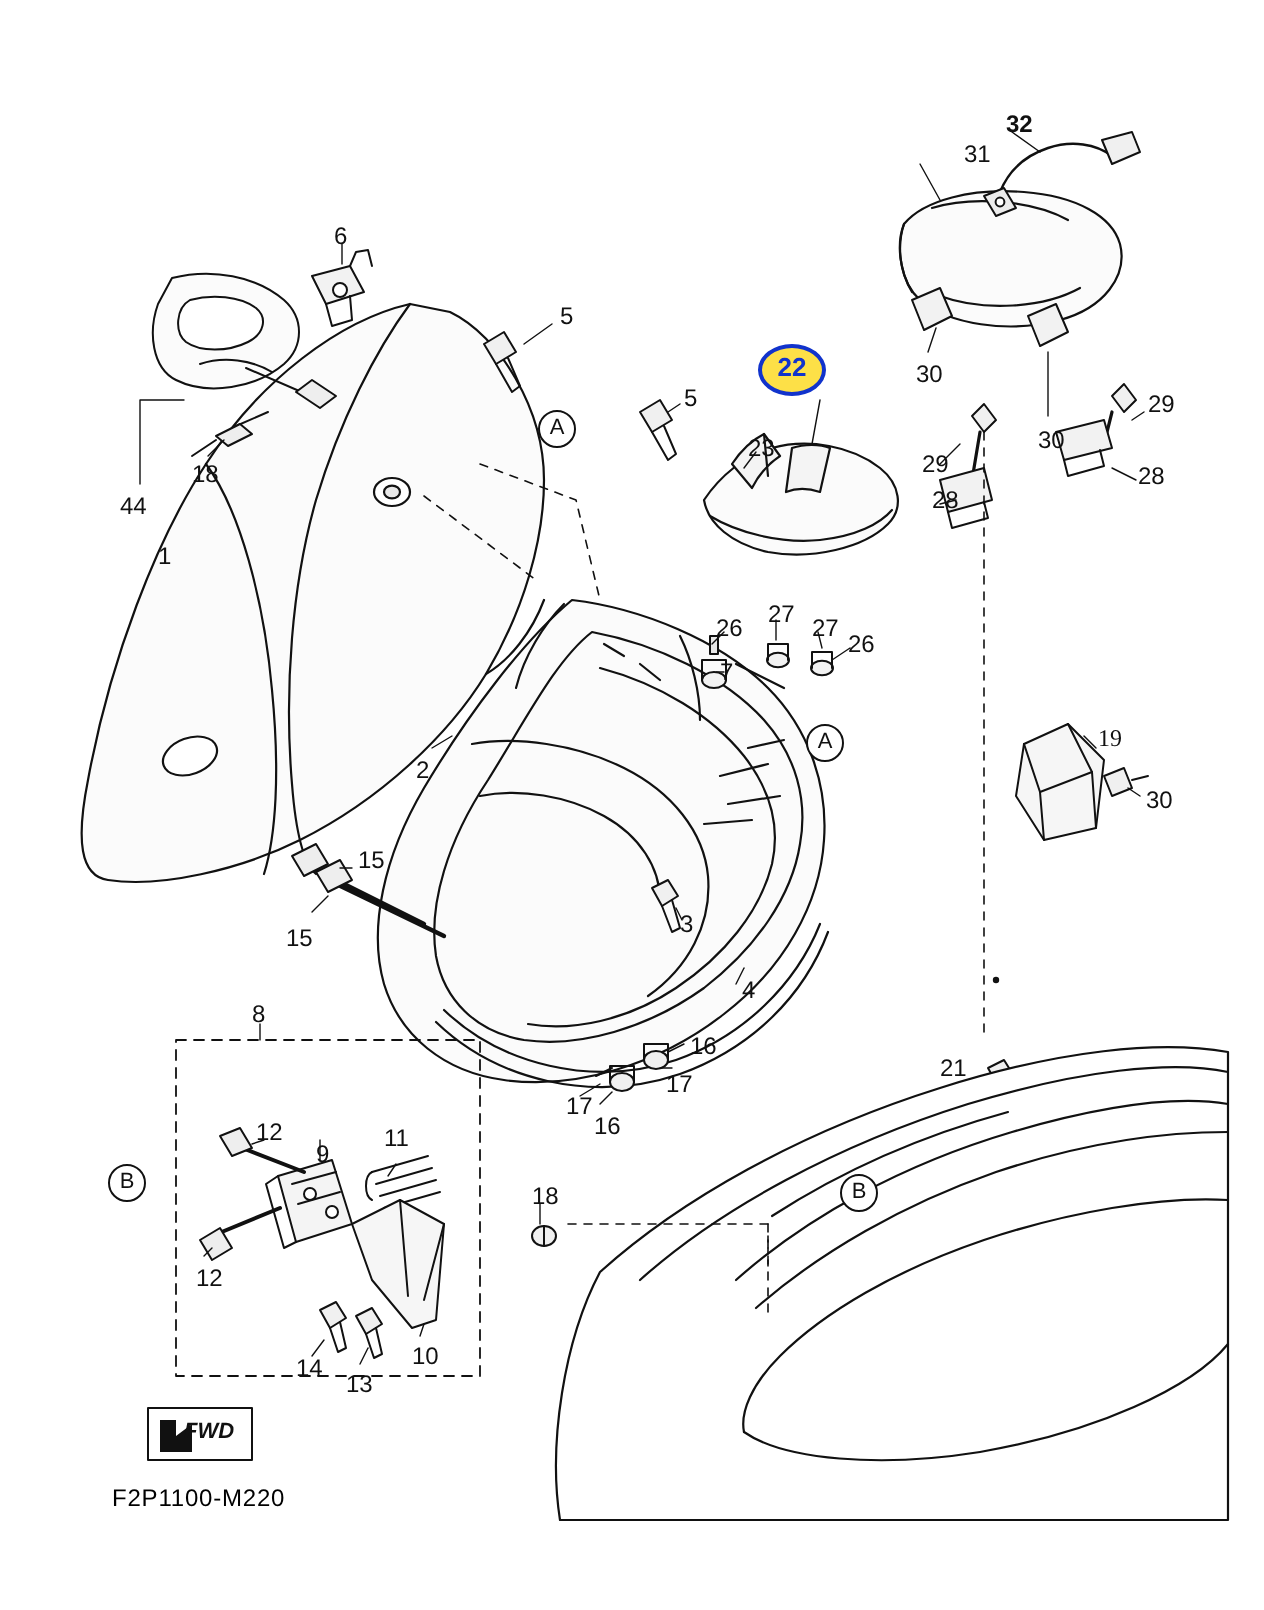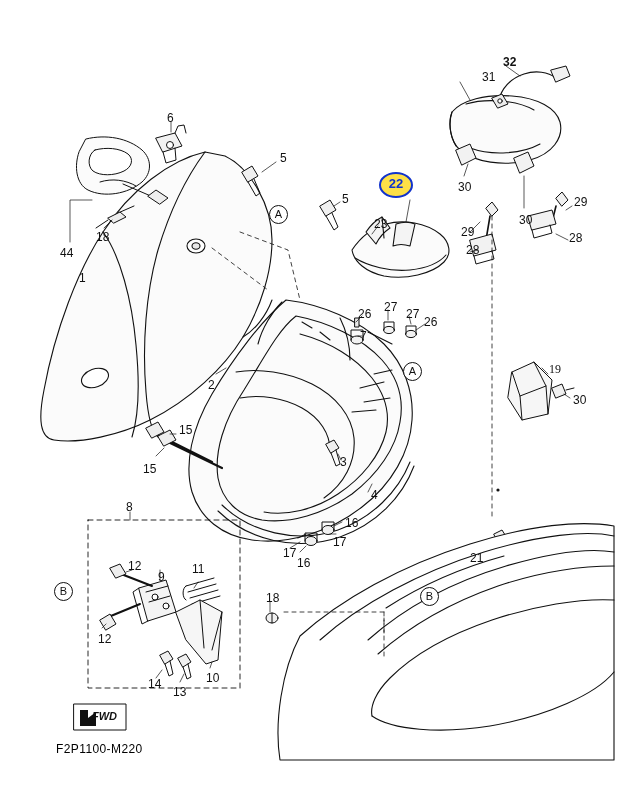--- a/index.html
+++ b/index.html
@@ -431,21 +431,21 @@
   <div class="callout" style="left:148px; top:678px;">14</div>
   <div class="callout" style="left:179px; top:424px;">15</div>
   <div class="callout" style="left:143px; top:463px;">15</div>
   <div class="callout" style="left:345px; top:517px;">16</div>
   <div class="callout" style="left:297px; top:557px;">16</div>
   <div class="callout" style="left:333px; top:536px;">17</div>
   <div class="callout" style="left:283px; top:547px;">17</div>
   <div class="callout" style="left:266px; top:592px;">18</div>
   <div class="callout" style="left:549px; top:363px;font-family:Liberation Serif, serif;">19</div>
   <div class="callout" style="left:573px; top:394px;">30</div>
-  <div class="callout" style="left:470px; top:552px;">21</div>
+  <div class="callout" style="left:470px; top:528px;">21</div>
   <div class="callout" style="left:374px; top:218px;">23</div>
   <div class="callout" style="left:60px;  top:247px;">44</div>
   <div class="callout" style="left:96px;  top:231px;">18</div>
   <div class="callout" style="left:358px; top:308px;">26</div>
   <div class="callout" style="left:424px; top:316px;">26</div>
   <div class="callout" style="left:384px; top:301px;">27</div>
   <div class="callout" style="left:406px; top:308px;">27</div>
   <div class="callout" style="left:466px; top:244px;">28</div>
   <div class="callout" style="left:569px; top:232px;">28</div>
   <div class="callout" style="left:461px; top:226px;">29</div>

